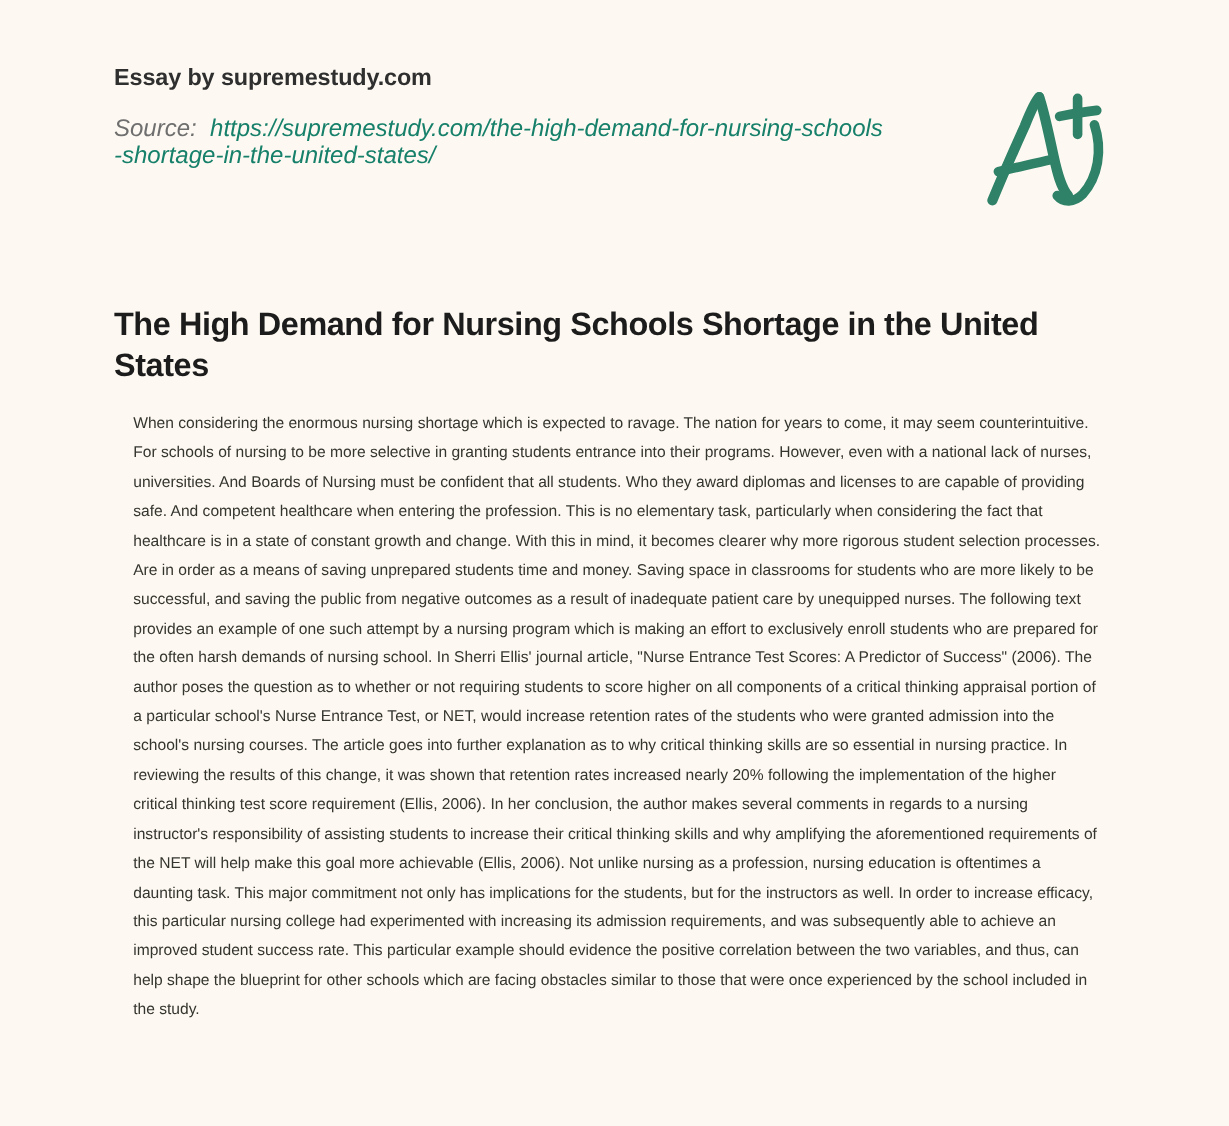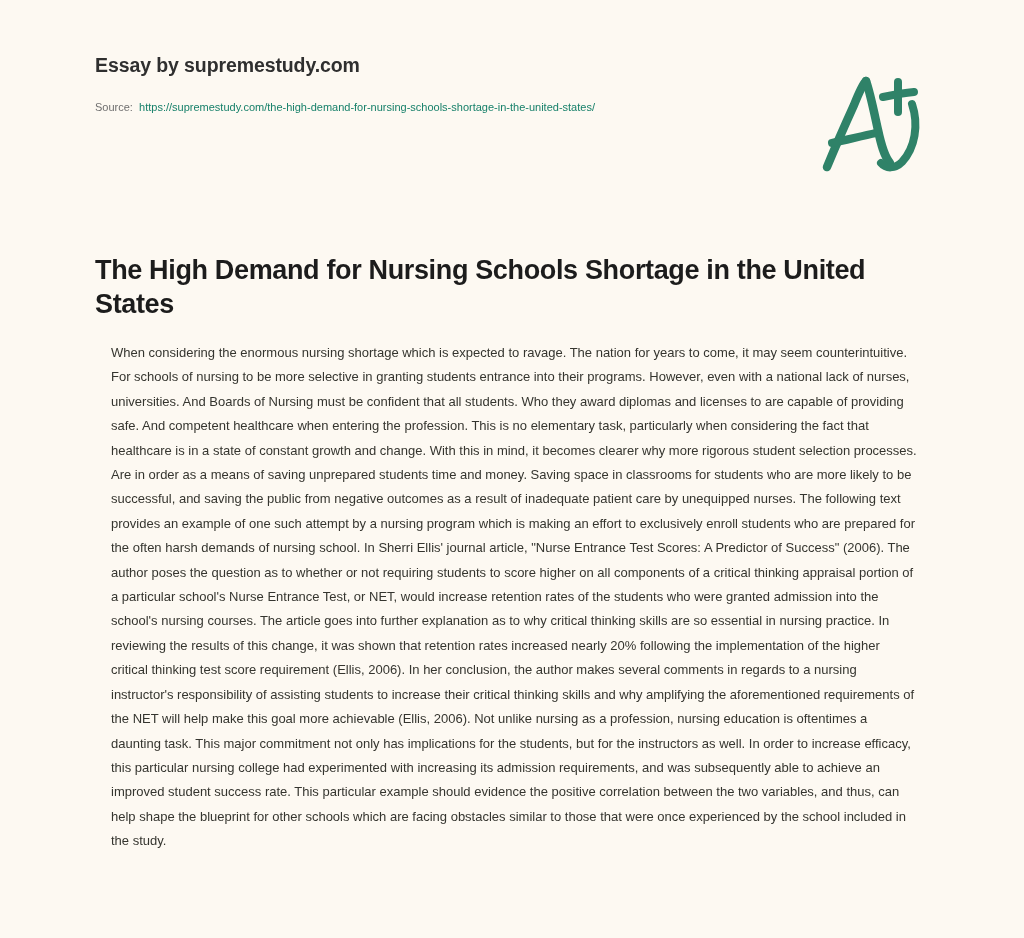--- a/index.html
+++ b/index.html
@@ -44,24 +44,25 @@
     font-size: 19.5px;
     font-weight: bold;
     line-height: 26px;
     letter-spacing: -0.1px;
     color: #2f2f2f;
     margin: 0 0 18px 0;
     white-space: nowrap;
   }
 
   .source-line {
-    font-size: 11px;
+    font-size: 20px;
     line-height: 23px;
     color: #6f6f6f;
     word-break: break-all;
+    font-style: italic;
   }
   .source-label {
     color: #6f6f6f;
   }
   .source-link {
     color: #17806a;
     text-decoration: none;
     word-break: break-all;
   }
 

